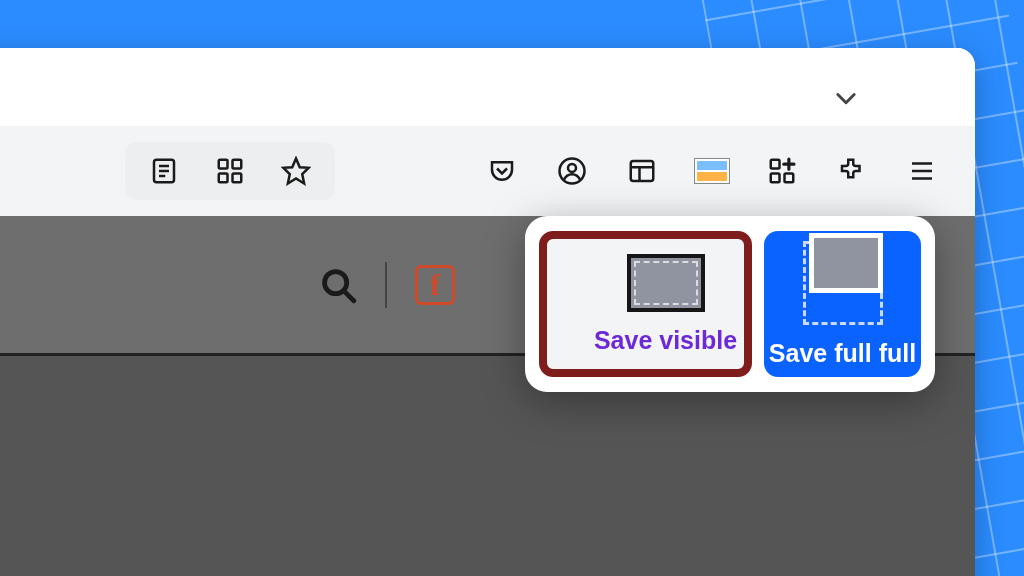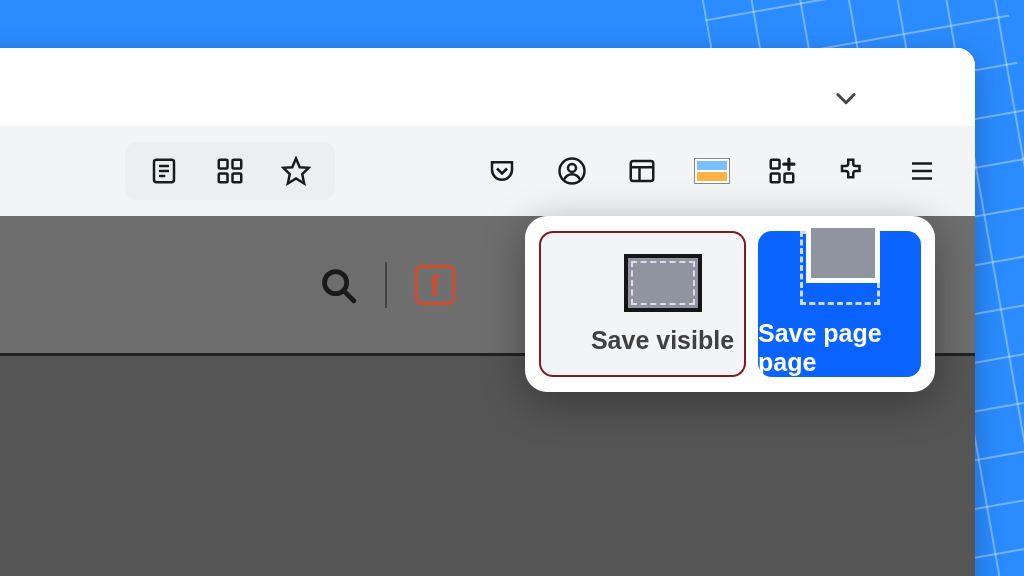--- a/index.html
+++ b/index.html
@@ -54,21 +54,21 @@
   
   .popup {
     position:absolute; top: 168px; left: 750px; width: 410px; height: 176px;
     background:#fff; border-radius: 22px; box-shadow: 0 10px 40px rgba(0,0,0,.35);
     display:flex; align-items:center; justify-content:center; gap:12px; padding:14px;
   }
   .opt {
     flex:1; height:146px; border-radius:14px; display:flex; flex-direction:column; align-items:center; justify-content:center; gap:14px; cursor:pointer;
     font-size:25px; font-weight:600;
   }
-  .opt.visible-opt { border:2px solid #7f1d1d; background:#f3f4f6; color:#404040;padding-left:40px; }
+  .opt.visible-opt { border:8px solid #7f1d1d; background:#f3f4f6; color:#6d28d9;padding-left:40px; }
   .opt.full-opt { background:#0a63ff; color:#fff; }
   .thumb-visible {
     width:78px; height:58px; background:#8f94a0; border:4px solid #161616; position:relative;
   }
   .thumb-visible::after{
     content:""; position:absolute; inset:3px; border:2px dashed #dcdde2;
   }
   .thumb-full {
     width:80px; height:84px; position:relative;
   }
@@ -195,17 +195,17 @@
   <div class="popup">
     <div class="opt visible-opt">
       <div class="thumb-visible"></div>
       <span>Save visible</span>
     </div>
     <div class="opt full-opt">
       <div class="thumb-full">
         <div class="dashed"></div>
           <div class="solid"></div>
       </div>
-      <span>Save page page</span>
+      <span>Save full full</span>
     </div>
   </div>
 
 </div>
 
 </body></html>

